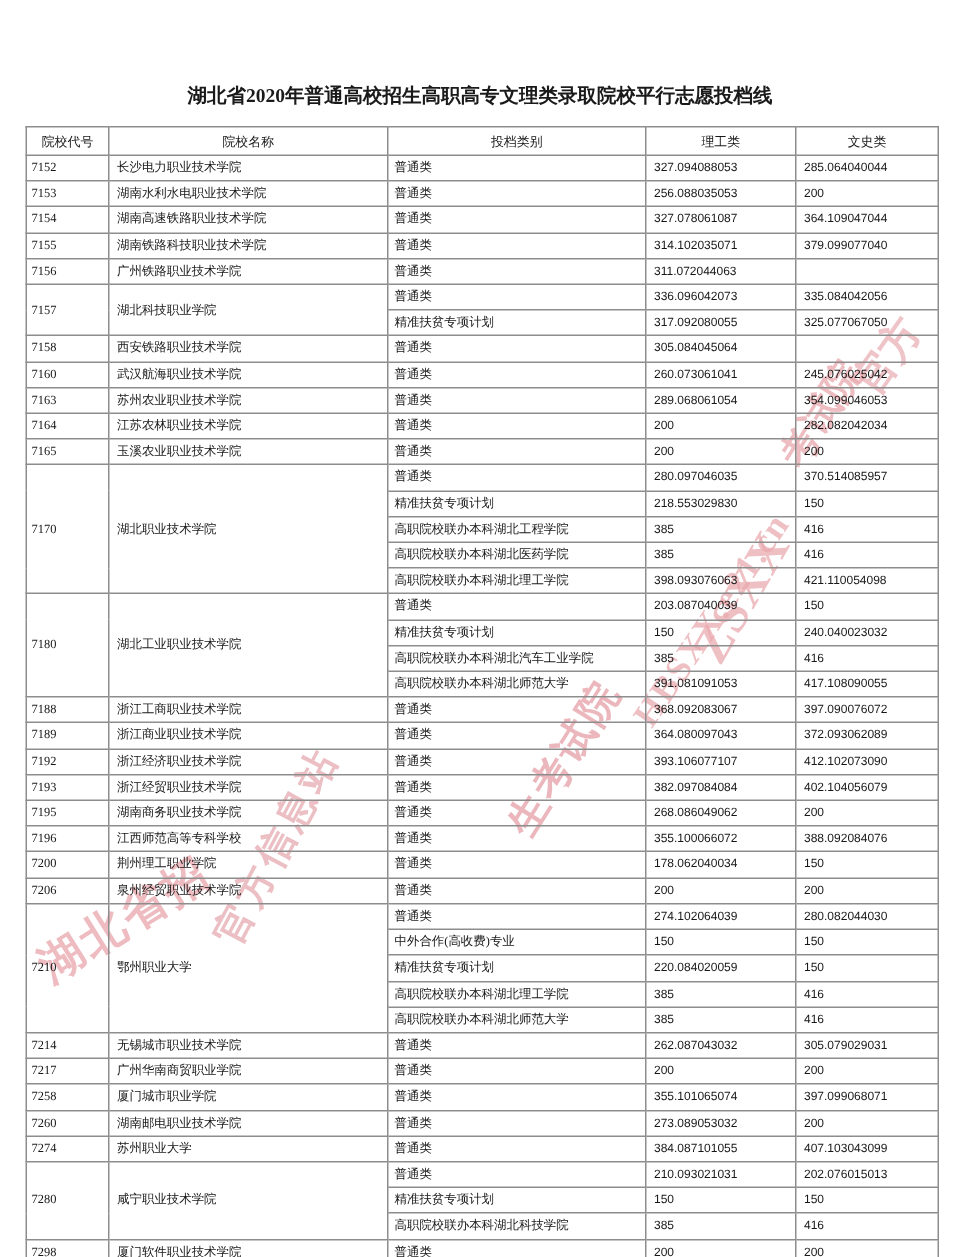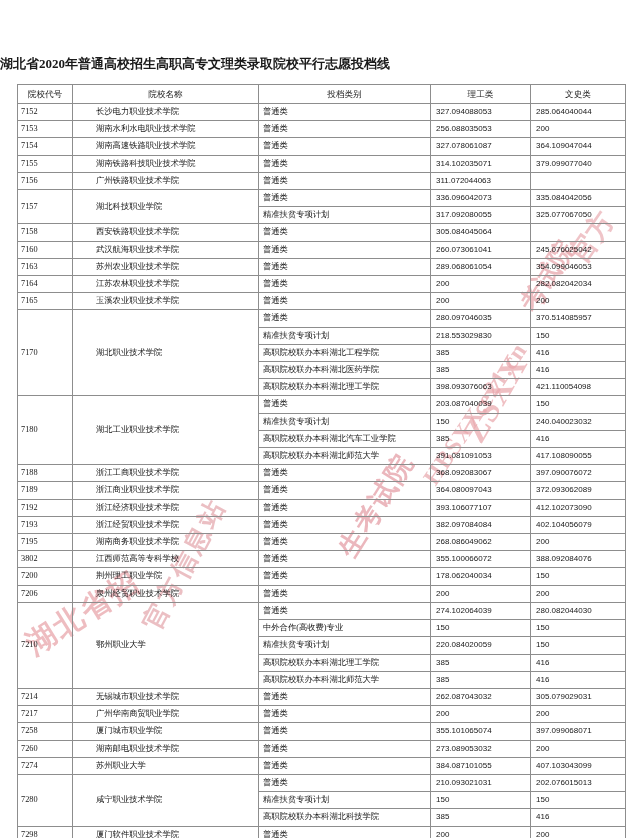--- a/index.html
+++ b/index.html
@@ -26,20 +26,21 @@
   .wm-b{font-size:26px;left:135px;top:620px;transform:rotate(-62deg);transform-origin:left top;letter-spacing:3px;color:#e4a7ad;}
   .wm-c{font-size:27px;left:330px;top:545px;transform:rotate(-58deg);transform-origin:left top;letter-spacing:2px;color:#e49ca4;}
   .wm-d{font-size:24px;left:418px;top:475px;transform:rotate(-56deg);transform-origin:left top;letter-spacing:1px;color:#e8a9ae;}
   .wm-e{font-size:34px;left:455px;top:430px;transform:rotate(-60deg);transform-origin:left top;letter-spacing:1px;color:#eaa8ad;}
   .wm-f{font-size:26px;left:512px;top:300px;transform:rotate(-58deg);transform-origin:left top;color:#e7a4aa;}
   .wm-g{font-size:28px;left:560px;top:250px;transform:rotate(-55deg);transform-origin:left top;color:#eaaeb3;}
 
   
   .doc-title{
     position:absolute;left:0;top:55px;width:640px;
+    text-align:center;
     font-size:13px;font-weight:bold;
     color:#1a1a1a;
     letter-spacing:0px;
     font-family:"Liberation Serif","DejaVu Serif",serif;
     z-index:10;
   }
 
   
   .tbl-wrap{position:absolute;left:17px;top:84px;width:608px;z-index:10;}
   table{border-collapse:collapse;width:608px;table-layout:fixed;background:transparent;}
@@ -61,21 +62,21 @@
     background:transparent;
   }
   thead th{
     text-align:center;
     font-weight:normal;
     height:18px;line-height:18px;
     font-size:8.6px;
     margin-top:20px;
   }
   td.code{text-align:left;}
-  td.name{text-align:left;padding-left:23px;}
+  td.name{text-align:left;padding-left:5px;}
   td.cat{text-align:left;padding-left:4px;margin-left:20px;}
   td.num{text-align:left;padding-left:5px;font-family:"Liberation Sans","DejaVu Sans",sans-serif;font-size:8px;}
 </style>
 </head>
 <body>
 
 <div id="sheet">
 
   <div class="wm-layer">
     <div class="wm wm-a">湖北省招</div>
@@ -268,21 +269,21 @@
             <td class="num">402.104056079</td>
           </tr>
           <tr>
             <td class="code" rowspan="1">7195</td>
             <td class="name" rowspan="1">湖南商务职业技术学院</td>
             <td class="cat">普通类</td>
             <td class="num">268.086049062</td>
             <td class="num">200</td>
           </tr>
           <tr>
-            <td class="code" rowspan="1">3802</td>
+            <td class="code" rowspan="1">7196</td>
             <td class="name" rowspan="1">江西师范高等专科学校</td>
             <td class="cat">普通类</td>
             <td class="num">355.100066072</td>
             <td class="num">388.092084076</td>
           </tr>
           <tr>
             <td class="code" rowspan="1">7200</td>
             <td class="name" rowspan="1">荆州理工职业学院</td>
             <td class="cat">普通类</td>
             <td class="num">178.062040034</td>

